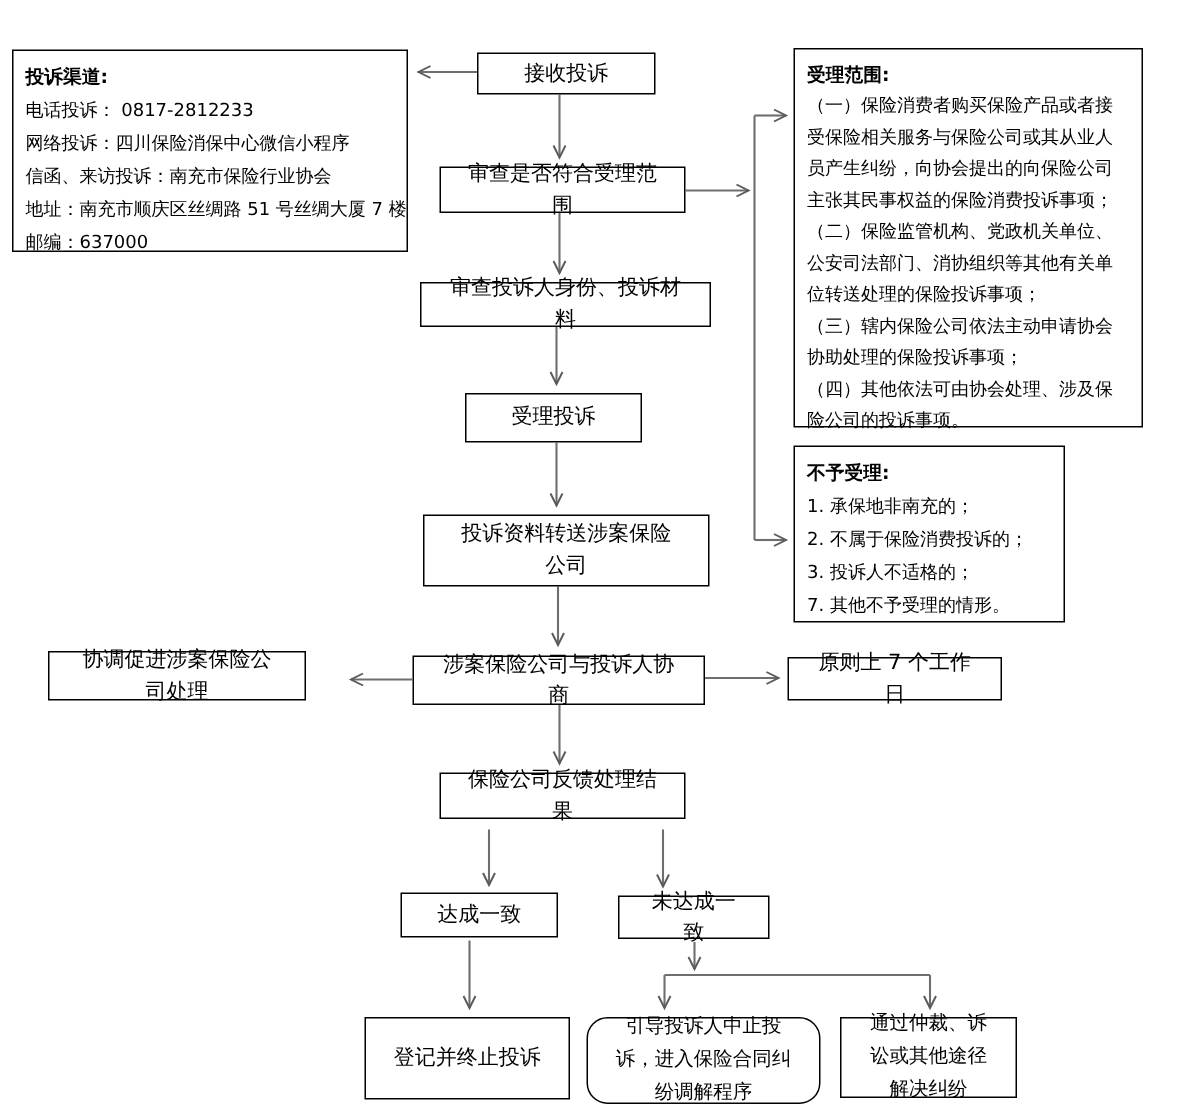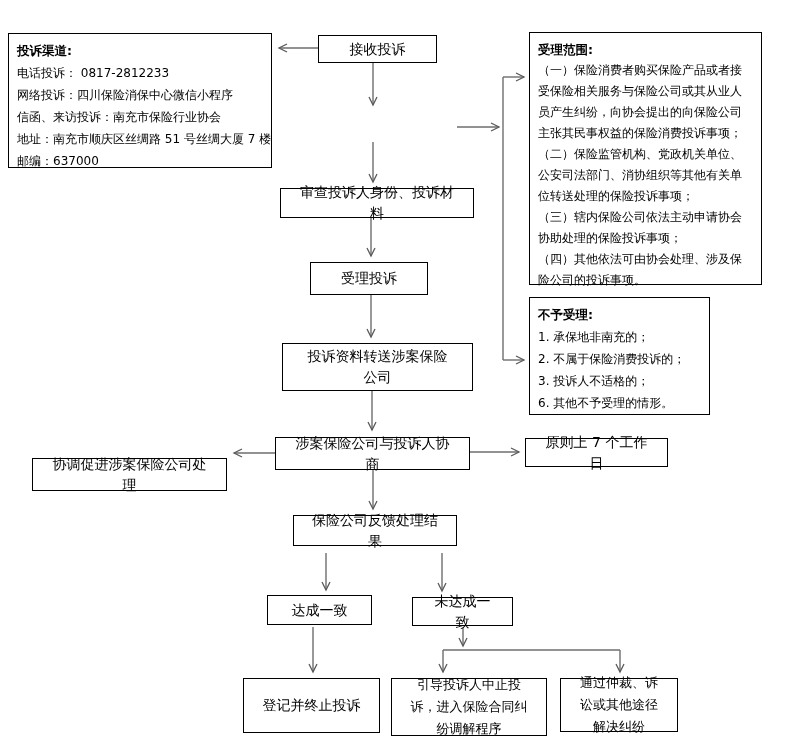--- a/index.html
+++ b/index.html
@@ -96,43 +96,44 @@
     <div>（二）保险监管机构、党政机关单位、公安司法部门、消协组织等其他有关单位转送处理的保险投诉事项；</div>
     <div>（三）辖内保险公司依法主动申请协会协助处理的保险投诉事项；</div>
     <div>（四）其他依法可由协会处理、涉及保险公司的投诉事项。</div>
   </div>
 
   <div class="info reject" style="left:529px; top:297px; width:181px; height:118px;">
     <div class="title">不予受理:</div>
     <div>1. 承保地非南充的；</div>
     <div>2. 不属于保险消费投诉的；</div>
     <div>3. 投诉人不适格的；</div>
-    <div>6. 其他不予受理的情形。</div>
+    <div>7. 其他不予受理的情形。</div>
   </div>
 
   <div class="node" style="left:318px; top:35px; width:119px; height:28px;">接收投诉</div>
 
+  <div class="node" style="left:293px; top:111px; width:164px; height:31px;">审查是否符合受理范围</div>
 
   <div class="node" style="left:280px; top:188px; width:194px; height:30px;">审查投诉人身份、投诉材料</div>
 
   <div class="node" style="left:310px; top:262px; width:118px; height:33px;text-align:right;">受理投诉</div>
 
   <div class="node" style="left:282px; top:343px; width:191px; height:48px;">投诉资料转送涉案保险公司</div>
 
-  <div class="node" style="left:32px; top:434px; width:195px; height:33px;margin-top:24px;">协调促进涉案保险公司处理</div>
+  <div class="node" style="left:32px; top:434px; width:172px; height:33px;">协调促进涉案保险公司处理</div>
 
   <div class="node" style="left:275px; top:437px; width:195px; height:33px;">涉案保险公司与投诉人协商</div>
 
   <div class="node" style="left:525px; top:438px; width:143px; height:29px;">原则上 7 个工作日</div>
 
   <div class="node" style="left:293px; top:515px; width:164px; height:31px;">保险公司反馈处理结果</div>
 
   <div class="node" style="left:267px; top:595px; width:105px; height:30px;">达成一致</div>
 
   <div class="node" style="left:412px; top:597px; width:101px; height:29px;">未达成一致</div>
 
   <div class="node" style="left:243px; top:678px; width:137px; height:55px;">登记并终止投诉</div>
 
-  <div class="node small-text" style="left:391px; top:678px; width:156px; height:58px;">引导投诉人中止投诉，进入保险合同纠纷调解程序</div>
+  <div class="node small-text" style="left:391px; top:678px; width:156px; height:58px;border-radius:14px;">引导投诉人中止投诉，进入保险合同纠纷调解程序</div>
 
   <div class="node small-text" style="left:560px; top:678px; width:118px; height:54px;text-align:center;">通过仲裁、诉讼或其他途径解决纠纷</div>
 
 </div>
 
 </body></html>

